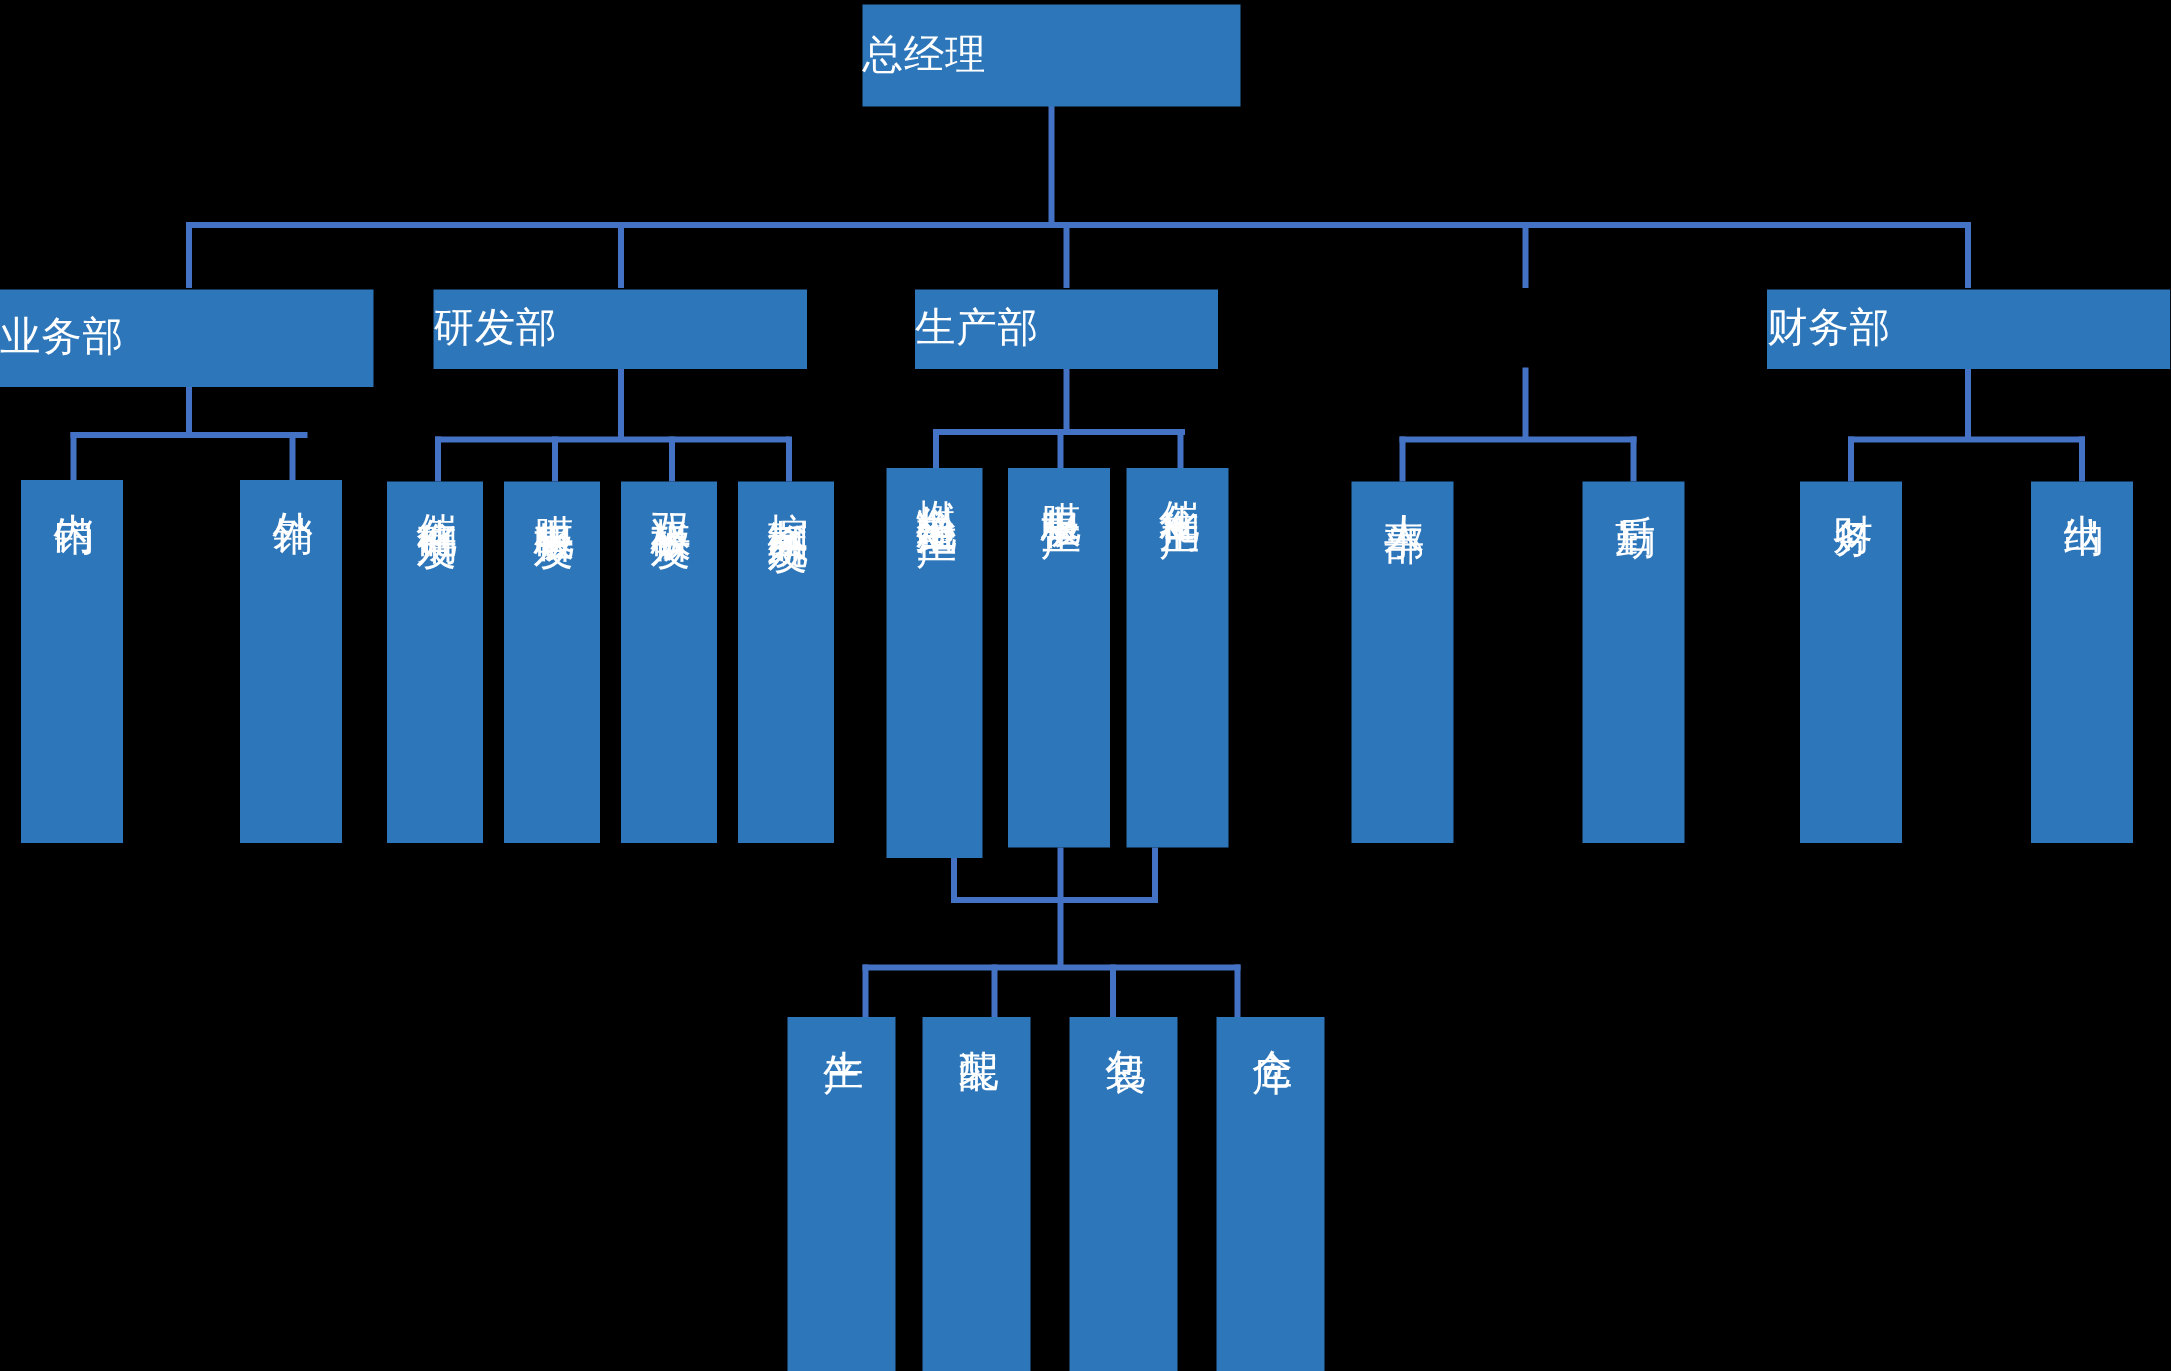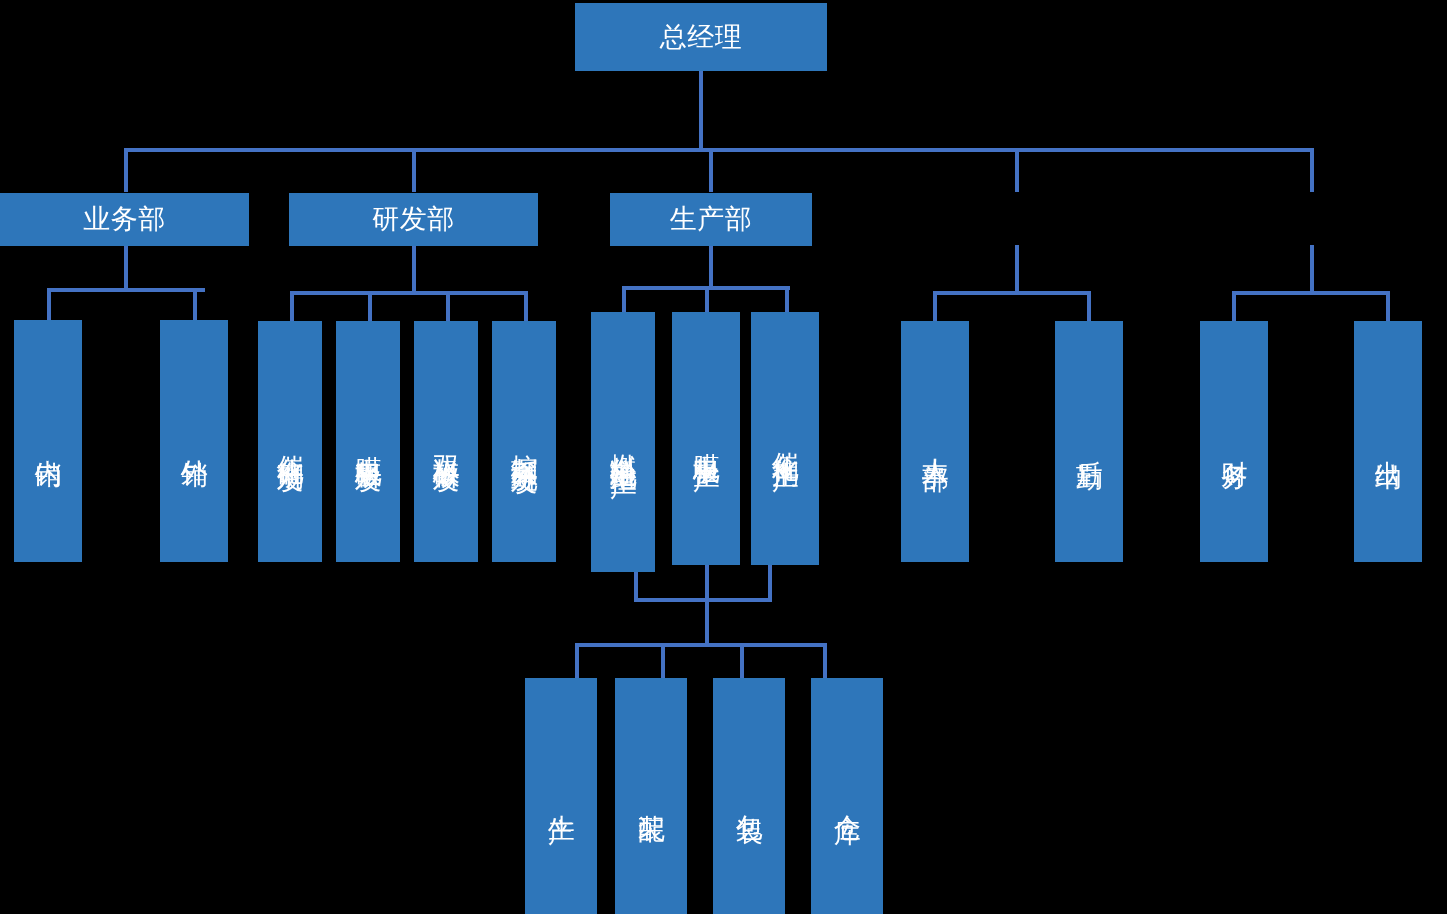--- a/index.html
+++ b/index.html
@@ -15,21 +15,21 @@
     background: #000000;
     overflow: hidden;
     font-family: "DejaVu Sans", "Liberation Sans", sans-serif;
   }
   .node {
     position: absolute;
     background: #2E76BA;
     color: #FFFFFF;
     display: flex;
     align-items: center;
-    justify-content: center;
+    justify-content: flex-start;
     box-sizing: border-box;
     line-height: 1.12;
     letter-spacing: 0.5px;
   }
   .node.horiz {
     font-size: 27px;
     writing-mode: horizontal-tb;
   }
   .node.vert {
     writing-mode: vertical-rl;
@@ -100,28 +100,31 @@
 
   <div class="conn v" style="left:1310px; top:245px; height:48px;"></div>
   <div class="conn h" style="left:1232px; top:291px; width:158px;"></div>
   <div class="conn v" style="left:1232px; top:291px; height:30px;"></div>
   <div class="conn v" style="left:1386px; top:291px; height:30px;"></div>
 
   <div class="node horiz" style="left:575px; top:3px; width:252px; height:68px;">
     <span class="label">总经理</span>
   </div>
 
-  <div class="node horiz" style="left:0px; top:193px; width:249px; height:53px;">
+  <div class="node horiz" style="left:0px; top:193px; width:249px; height:65px;">
     <span class="label">业务部</span>
   </div>
   <div class="node horiz" style="left:610px; top:193px; width:202px; height:53px;">
     <span class="label">生产部</span>
   </div>
   <div class="node horiz" style="left:289px; top:193px; width:249px; height:53px;">
     <span class="label">研发部</span>
+  </div>
+  <div class="node horiz" style="left:1178px; top:193px; width:269px; height:53px;">
+    <span class="label">财务部</span>
   </div>
 
   <div class="node vert" style="left:14px; top:320px; width:68px; height:242px;">
     <span class="label">内销</span>
   </div>
   <div class="node vert" style="left:160px; top:320px; width:68px; height:242px;">
     <span class="label">外销</span>
   </div>
 
   <div class="node vert" style="left:258px; top:321px; width:64px; height:241px;">

